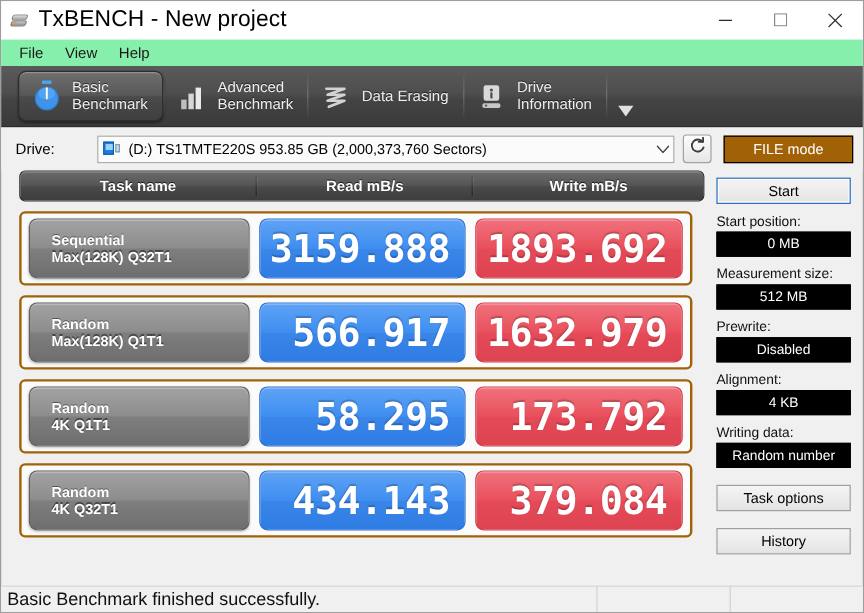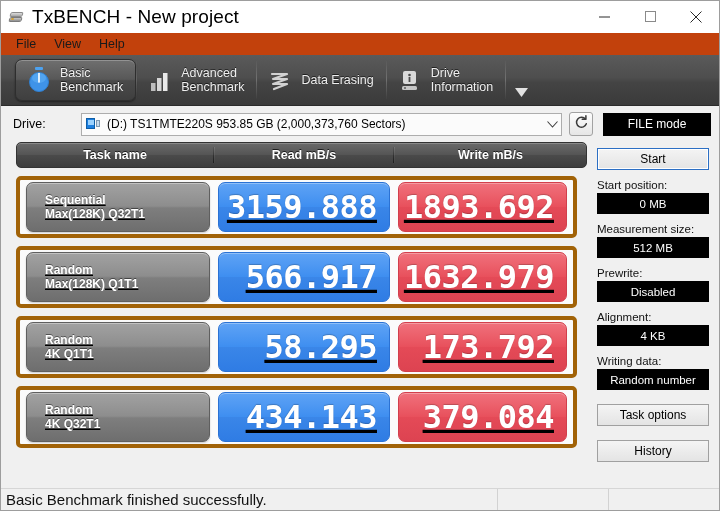--- a/index.html
+++ b/index.html
@@ -74,21 +74,21 @@
     width: 46px; height: 31px;
     display: flex; align-items: center; justify-content: center;
     background: transparent;
   }
   .win-btn svg { display:block; }
   .win-btn.close-btn svg { stroke: #2a2a2a; }
 
   
   .menubar {
     height: 22px;
-    background: #c2410c;
+    background: #86efac;
     display: flex;
     align-items: center;
     padding-left: 6px;
     flex: none;
   }
   .menu-item {
     font-size: 12.5px;
     color: #1a1a1a;
     padding: 2px 9px;
     white-space: nowrap;
@@ -209,21 +209,21 @@
     border: 1px solid #a2a2a2;
     border-radius: 3px;
     background: linear-gradient(180deg,#fdfdfd,#e6e6e6);
     display: flex; align-items: center; justify-content: center;
     box-sizing: border-box;
   }
   .filemode-btn {
     width: 108px; height: 23px;
     margin-left: 10px;
     flex: none;
-    background: #000000;
+    background: #a16207;
     color: #ffffff;
     font-size: 12px;
     display: flex; align-items: center; justify-content: center;
     border: 1px solid #000;
     box-sizing: border-box;
     text-align: center;
   }
 
   
   .body {
@@ -264,27 +264,26 @@
     width: 1px; margin: 4px 0;
     background: linear-gradient(180deg,rgba(0,0,0,0.1),rgba(0,0,0,0.55));
     border-right: 1px solid rgba(255,255,255,0.18);
     flex: none;
   }
 
   .task-row {
     height: 62px;
     margin: 8px 10px 0 0;
     background: #fbfbfb;
-    border: 4px solid #a16207;
+    border: 2px solid #a16207;
     border-radius: 5px;
     display: flex;
     align-items: center;
     padding: 0 6px;
     box-sizing: border-box;
-    text-decoration: underline;
   }
   .task-name {
     width: 184px;
     height: 50px;
     flex: none;
     border-radius: 7px;
     background: linear-gradient(180deg,#a2a2a2 0%,#8d8d8d 48%,#7e7e7e 52%,#6e6e6e 100%);
     border: 1px solid #5f5f5f;
     box-shadow: inset 0 1px 0 rgba(255,255,255,0.35), 0 1px 2px rgba(0,0,0,0.2);
     display: flex;

